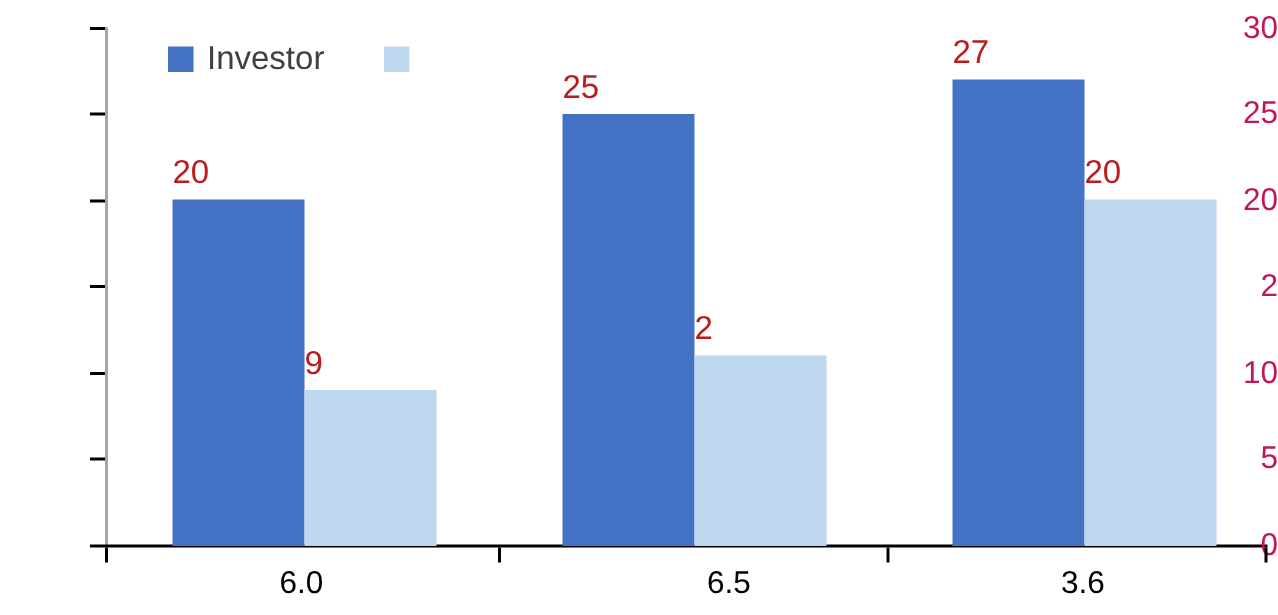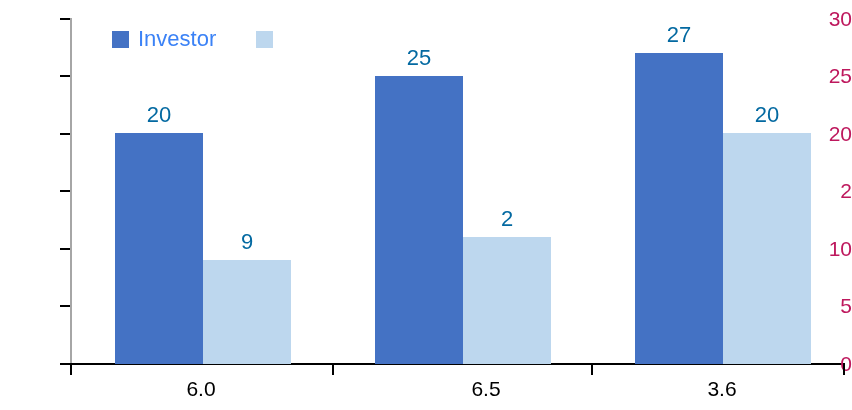--- a/index.html
+++ b/index.html
@@ -14,28 +14,28 @@
   .ytick{position:absolute;left:60px;width:10px;height:2px;background:#000;}
   .ytick-label{position:absolute;right:0;width:46px;text-align:right;font-size:21px;color:#be185d;line-height:1;}
 
   .xtick{position:absolute;top:365px;width:2px;height:10px;background:#000;}
   .xcat-label{position:absolute;top:378px;font-size:21px;color:#000;text-align:center;line-height:1;}
 
   .bar{position:absolute;bottom:46px;}
   .bar.investor{background:#4472C4;}
   .bar.secondhome{background:#BDD7EE;}
 
-  .bar-label{position:absolute;font-size:22px;color:#0369a1;text-align:center;line-height:1;}
+  .bar-label{position:absolute;font-size:22px;color:#b91c1c;text-align:left;line-height:1;}
 
   .legend{position:absolute;left:112px;top:28px;display:flex;align-items:center;gap:40px;}
   .legend-item{display:flex;align-items:center;gap:9px;}
   .legend-swatch{width:17px;height:17px;display:block;}
   .legend-swatch.investor{background:#4472C4;}
   .legend-swatch.secondhome{background:#BDD7EE;}
-  .legend-text{font-size:22px;color:#3b82f6;line-height:1;white-space:nowrap;}
+  .legend-text{font-size:22px;color:#404040;line-height:1;white-space:nowrap;}
 </style>
 </head>
 <body>
 
 <div id="chart">
 
   <div class="legend">
     <div class="legend-item">
       <span class="legend-swatch investor" style="background: rgb(68, 114, 196);"></span>
       <span class="legend-text">Investor</span>

